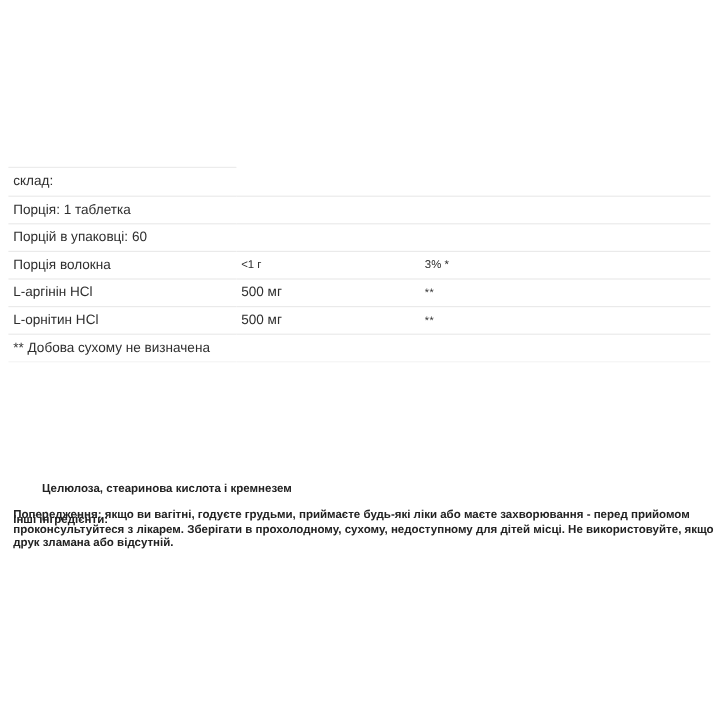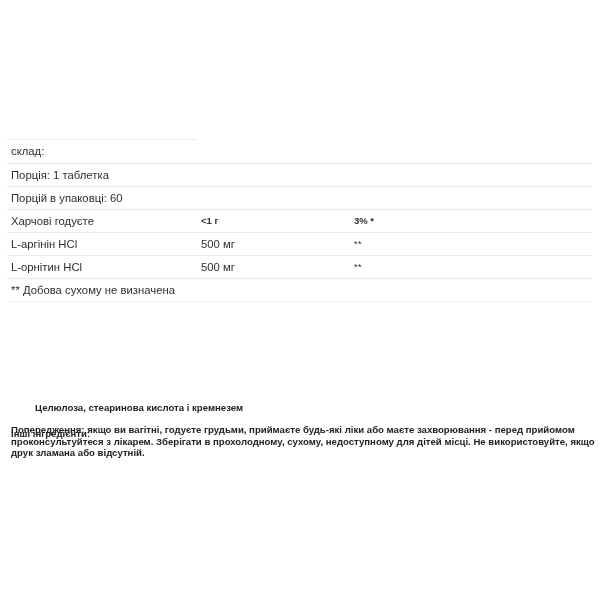--- a/index.html
+++ b/index.html
@@ -29,21 +29,21 @@
       padding: 0 0 0 4px;
       vertical-align: middle;
       border-bottom: 1px solid #eaeaea;
       white-space: nowrap;
     }
     .facts td.c1 { width: 190px; }
     .facts td.c2 { width: 153px; }
     .facts td.c3 { }
     .facts td.full { padding-left: 4px; }
     .facts tr.header td { }
-    .facts .bold { font-weight: bold; font-size: 9.5px; }
+    .facts .bold { font-weight: normal; font-size: 9.5px; }
     .facts .small { font-size: 9px; letter-spacing: 0.5px; }
     .facts tr.faint td { border-bottom-color: #f4f4f4; }
 
     .other-heading {
       position: absolute; left: 11px; top: 380px;
       font-size: 9.6px; font-weight: bold; color: #222; margin-top: 48px;
     }
     .other-value {
       position: absolute; left: 11px; top: 402px;
       font-size: 9.6px; font-weight: bold; color: #222; margin-left: 24px;
@@ -66,21 +66,21 @@
       <tr>
         <td class="full" colspan="3">склад:</td>
       </tr>
       <tr>
         <td class="full" colspan="3">Порція: 1 таблетка</td>
       </tr>
       <tr>
         <td class="full" colspan="3">Порцій в упаковці: 60</td>
       </tr>
       <tr>
-        <td class="c1">Харчові годуєте</td>
+        <td class="c1">Порція волокна</td>
         <td class="c2 bold">&lt;1 г</td>
         <td class="c3 bold">3% *</td>
       </tr>
       <tr>
         <td class="c1">L-аргінін HCl</td>
         <td class="c2">500 мг</td>
         <td class="c3 small">**</td>
       </tr>
       <tr>
         <td class="c1">L-орнітин HCl</td>

